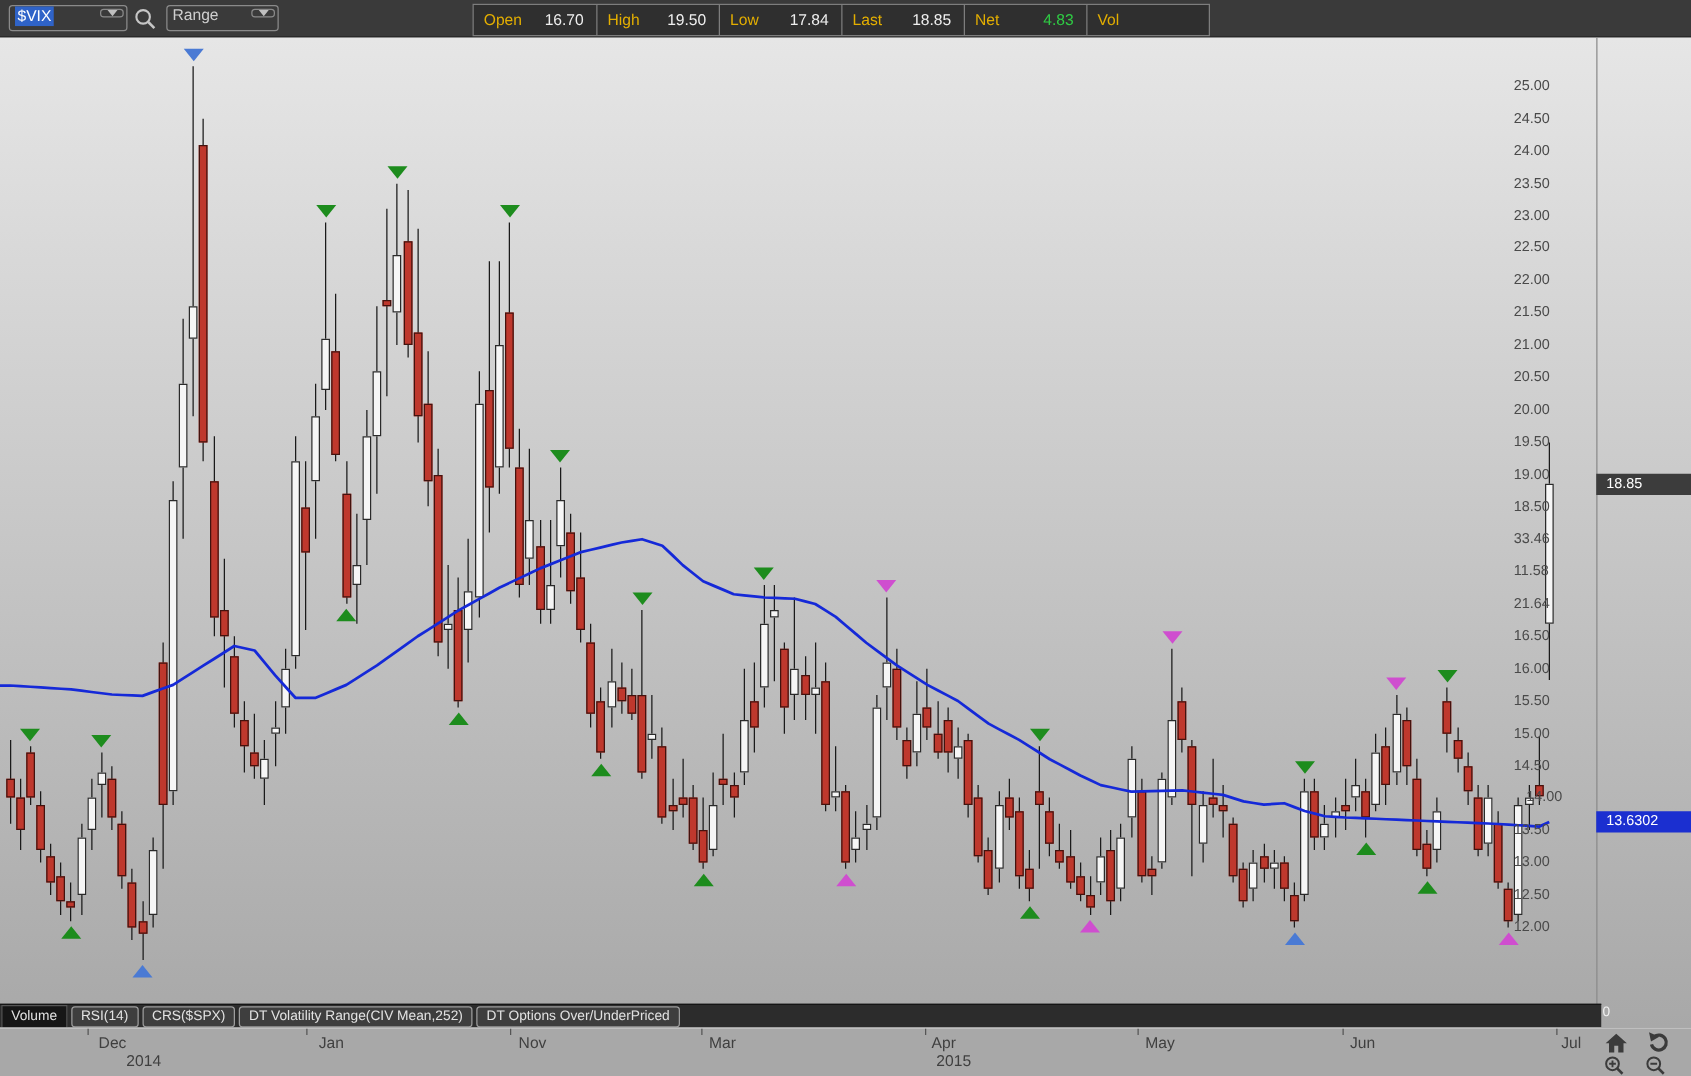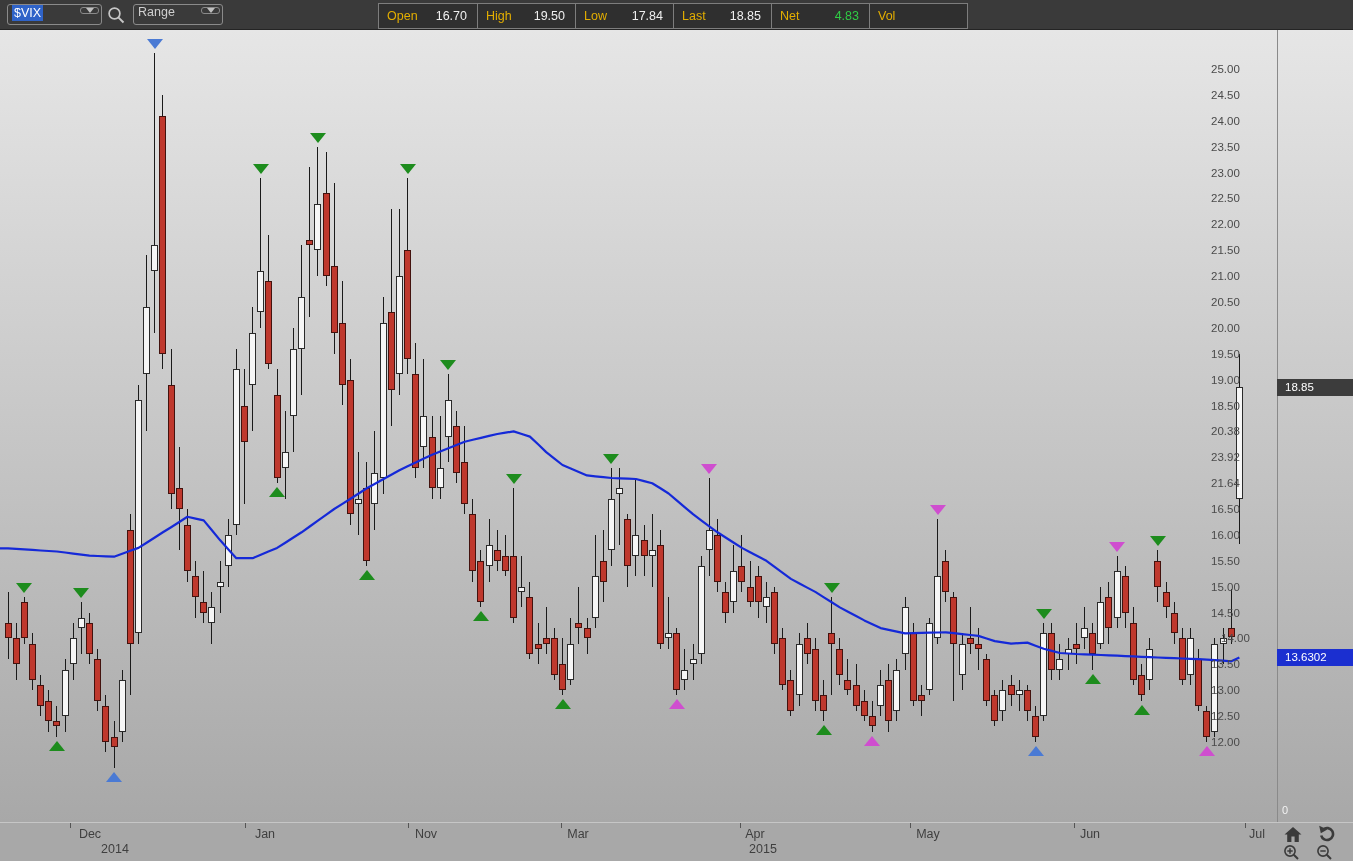--- a/index.html
+++ b/index.html
@@ -455,36 +455,43 @@
         <div class="ptick" style="top: 142.544px;">23.00</div>
         <div class="ptick" style="top: 168.429px;">22.50</div>
         <div class="ptick" style="top: 194.314px;">22.00</div>
         <div class="ptick" style="top: 220.199px;">21.50</div>
         <div class="ptick" style="top: 246.084px;">21.00</div>
         <div class="ptick" style="top: 271.969px;">20.50</div>
         <div class="ptick" style="top: 297.854px;">20.00</div>
         <div class="ptick" style="top: 323.739px;">19.50</div>
         <div class="ptick" style="top: 349.624px;">19.00</div>
         <div class="ptick" style="top: 375.509px;">18.50</div>
-        <div class="ptick" style="top: 401.394px;">20.38</div>
-        <div class="ptick" style="top: 427.279px;">23.92</div>
+        <div class="ptick" style="top: 401.394px;">33.46</div>
+        <div class="ptick" style="top: 427.279px;">11.58</div>
         <div class="ptick" style="top: 453.164px;">21.64</div>
         <div class="ptick" style="top: 479.049px;">16.50</div>
         <div class="ptick" style="top: 504.934px;">16.00</div>
         <div class="ptick" style="top: 530.819px;">15.50</div>
         <div class="ptick" style="top: 556.704px;">15.00</div>
         <div class="ptick" style="top: 582.589px;">14.50</div>
         <div class="ptick" style="top: 608.474px; margin-left: 10px;">14.00</div>
         <div class="ptick" style="top: 634.359px;">13.50</div>
         <div class="ptick" style="top: 660.244px;">13.00</div>
         <div class="ptick" style="top: 686.129px;">12.50</div>
         <div class="ptick" style="top: 712.014px;">12.00</div>
       </div>
     <div class="badge last" id="lastBadge" style="top: 348.889px;">18.85</div>
     <div class="badge ma" id="maBadge" style="top: 619.118px;">13.6302</div>
+    <div class="tabbar" id="tabbar">
+        <div class="tab active">Volume</div>
+        <div class="tab">RSI(14)</div>
+        <div class="tab">CRS($SPX)</div>
+        <div class="tab">DT Volatility Range(CIV Mean,252)</div>
+        <div class="tab">DT Options Over/UnderPriced</div>
+      </div>
     <div class="vol-zero">0</div>
   </div>
 
   <div class="daxis" id="daxis">
     <div class="navicons">
       <svg width="18" height="17" style="left:3px;top:2px">
         <path d="M9 1 L17.5 8.6 H14.8 V16 H10.6 V10.6 H7.4 V16 H3.2 V8.6 H0.5 Z" fill="#3b3b3b"></path>
       </svg>
       <svg width="19" height="17" style="left:36px;top:1px">
         <path d="M4.2 10.5 A6 6 0 1 0 6.2 4.4" fill="none" stroke="#3b3b3b" stroke-width="2.6"></path>

